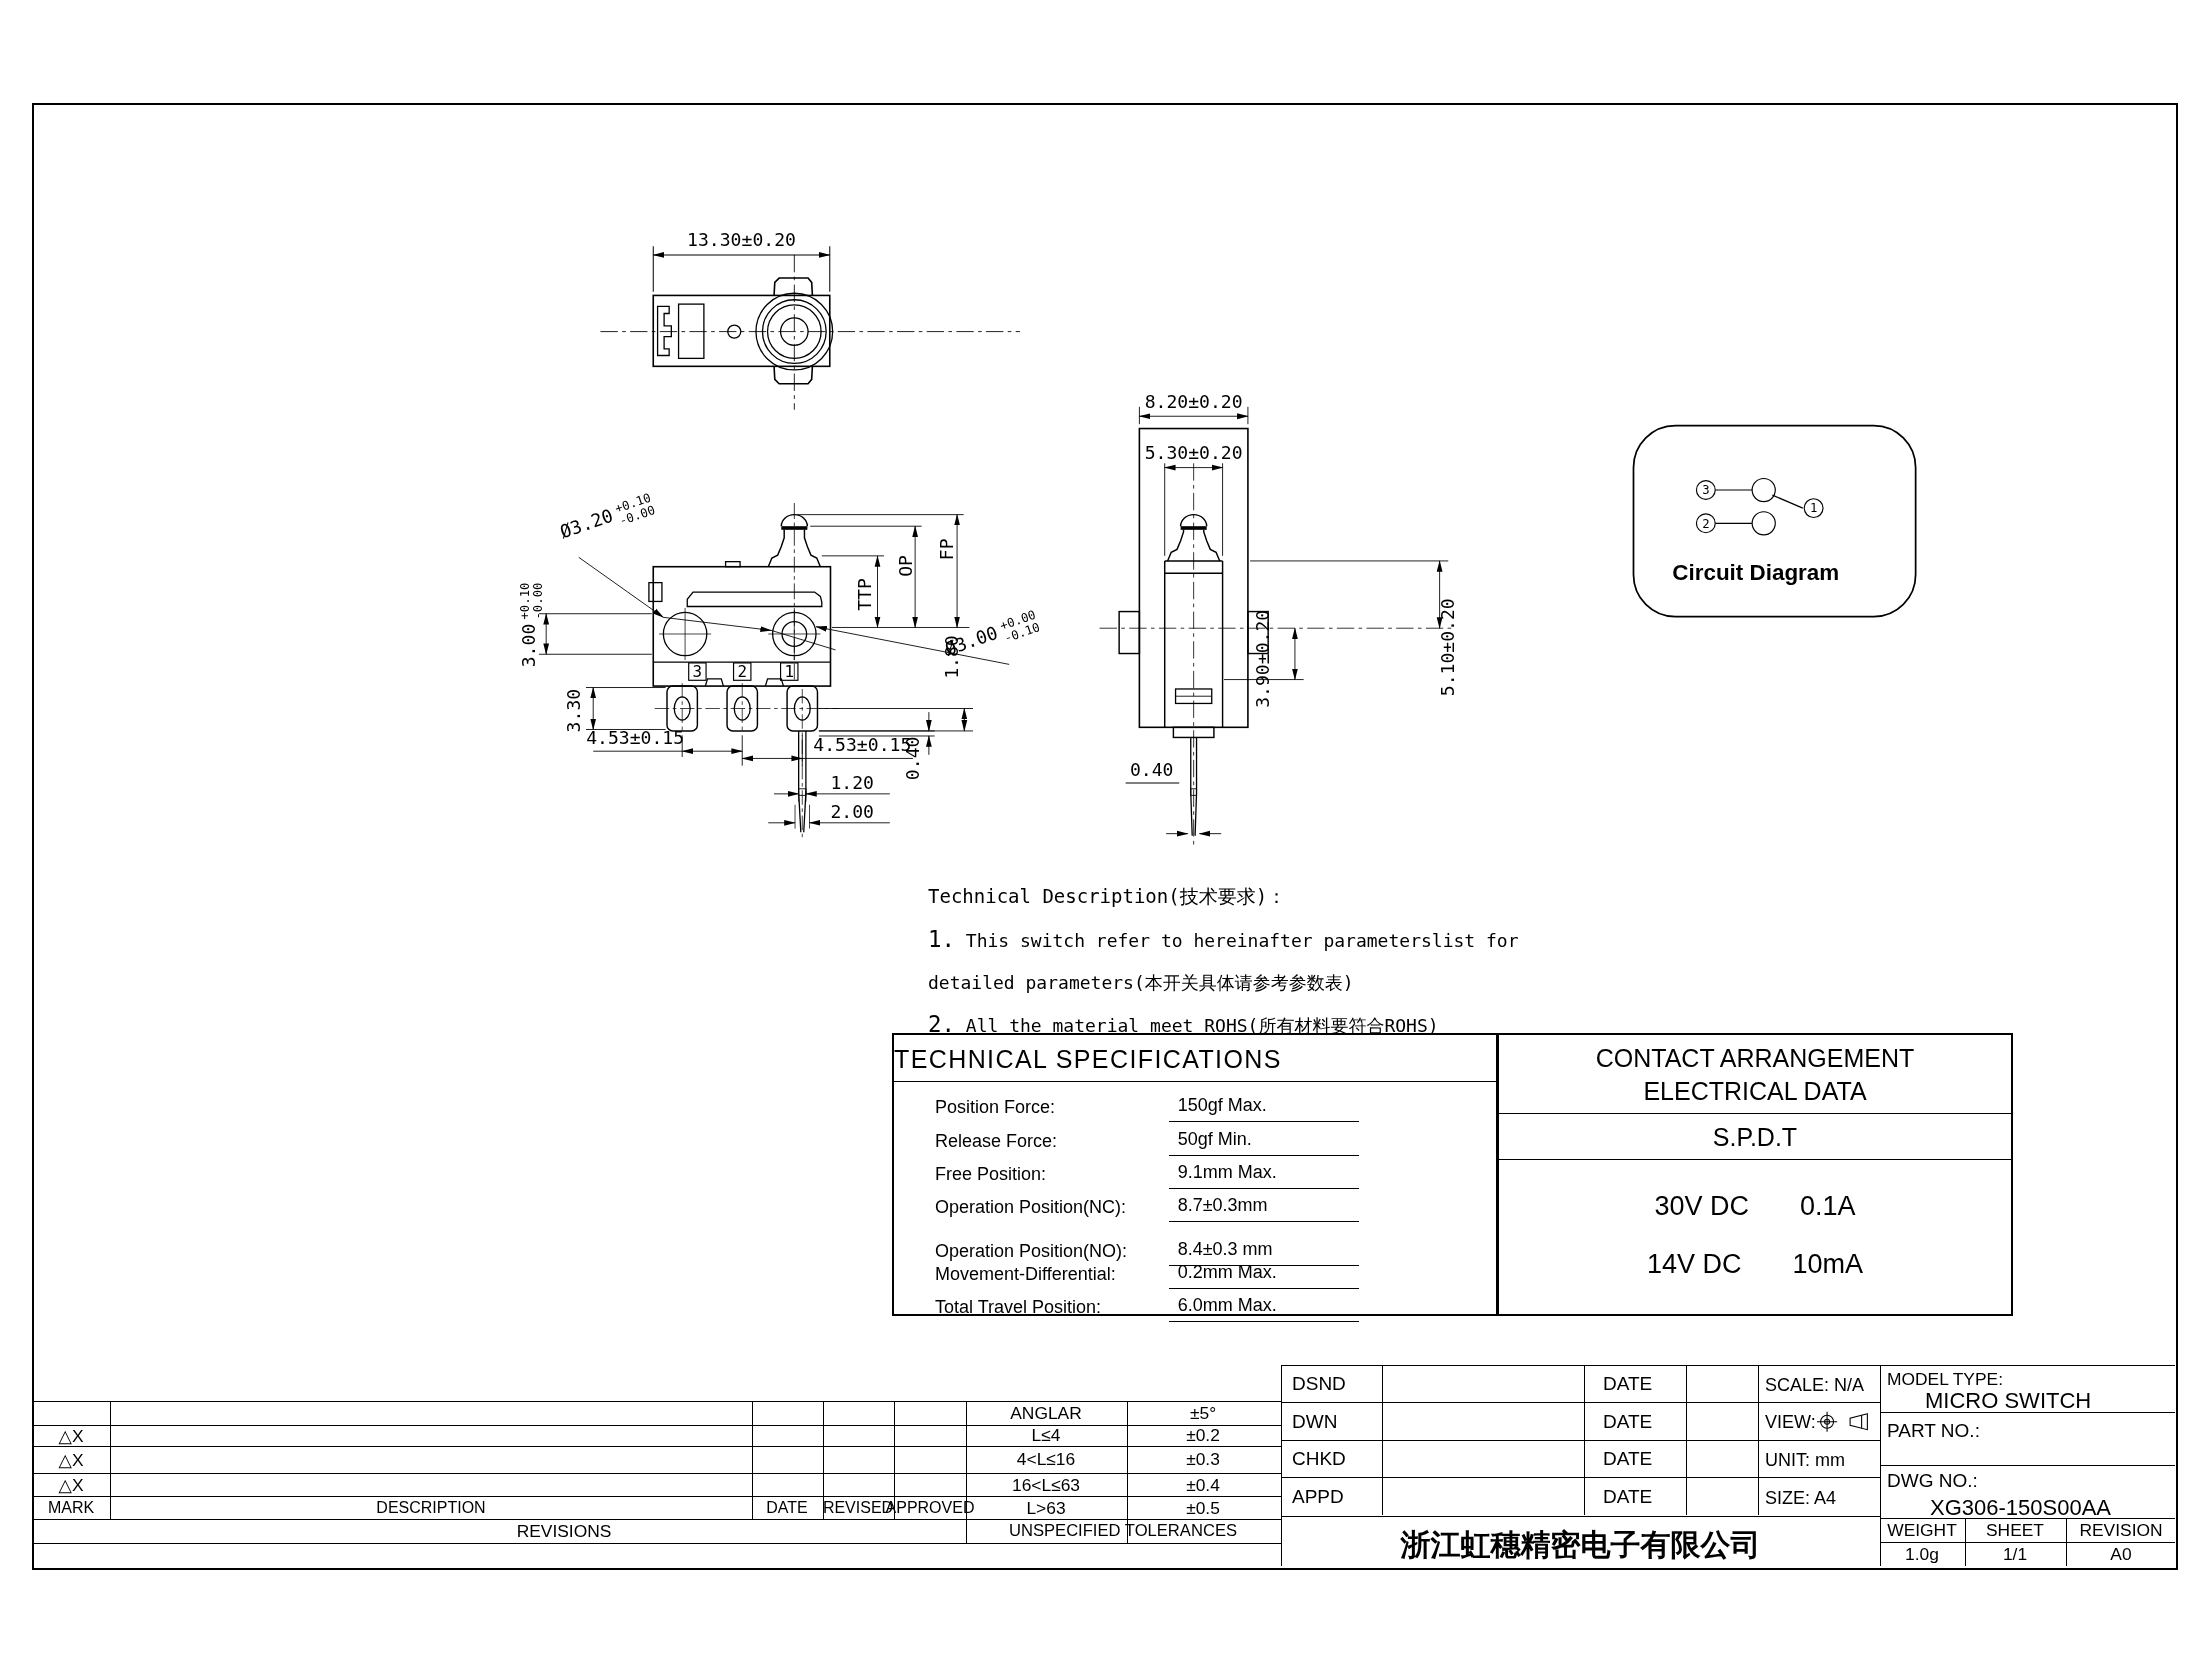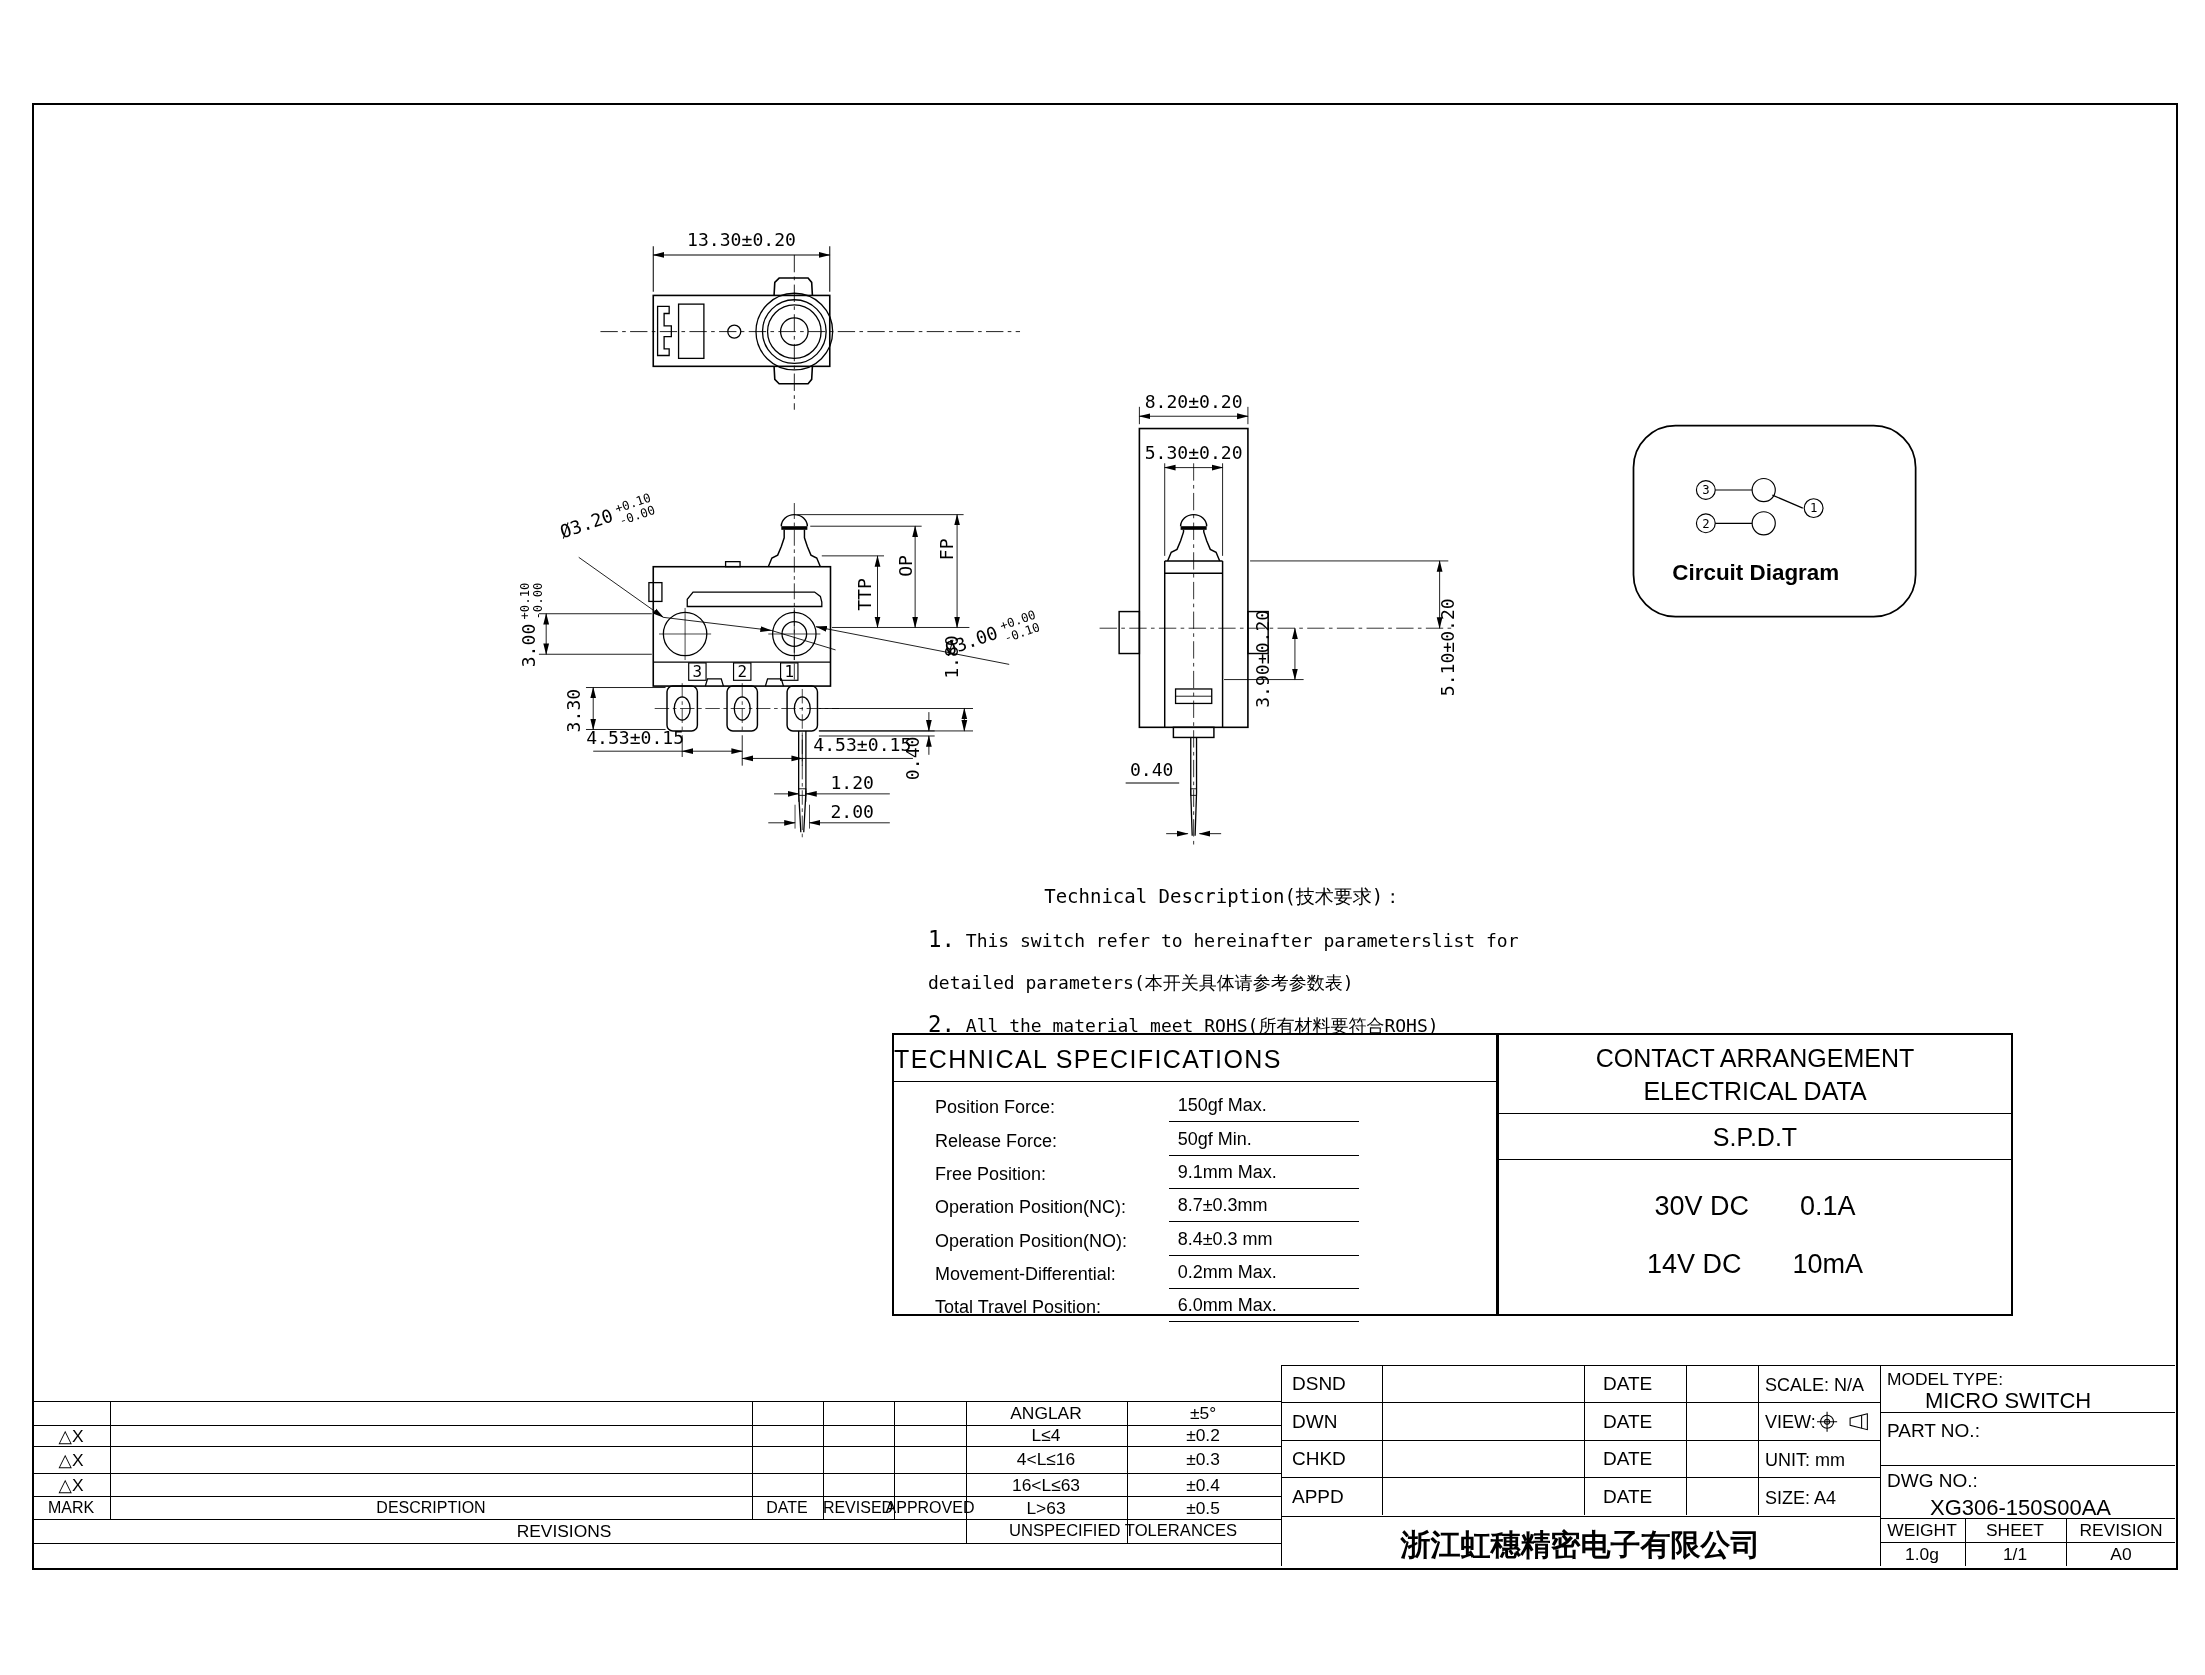--- a/index.html
+++ b/index.html
@@ -10,21 +10,21 @@
   .dimt{font-family:"DejaVu Sans Mono",monospace;font-size:25px;}
   .dims{font-family:"DejaVu Sans Mono",monospace;font-size:17px;}
   .termt{font-family:"DejaVu Sans Mono",monospace;font-size:22px;}
   .circt{font-family:"DejaVu Sans Mono",monospace;font-size:17px;}
   .cdtitle{font-family:"Liberation Sans",sans-serif;font-size:31px;font-weight:bold;}
   .hl{position:absolute;height:1.4px;background:#000;}
   .vl{position:absolute;width:1.4px;background:#000;}
   .txt{position:absolute;white-space:pre;}
   .cen{transform:translate(-50%,-50%);}
   .desc{position:absolute;left:928px;top:884px;font-family:"DejaVu Sans Mono",monospace;}
-  .desc .t0{font-size:19px;text-align:center;}
+  .desc .t0{font-size:19px;}
   .desc .item{margin-top:16px;font-size:18px;}
   .desc .no{font-size:22.4px;}
   .spec{position:absolute;left:892px;top:1033px;width:602px;height:279px;border:2.2px solid #000;}
   .spec-title{position:absolute;left:0;top:10px;width:100%;text-align:left;font-size:25px;letter-spacing:1.4px;}
   .spec-hr{position:absolute;left:0;top:46px;width:100%;height:1.4px;background:#000;}
   .spec-row{position:absolute;left:0;width:100%;height:33px;}
   .spec-label{position:absolute;left:41px;top:5.8px;font-size:18px;}
   .spec-value{position:absolute;left:275px;top:4.3px;width:181px;font-size:18px;border-bottom:1.4px solid #000;padding-bottom:4.3px;padding-left:8.7px;}
   .elec{position:absolute;left:1497px;top:1033px;width:512px;height:279px;border:2.2px solid #000;}
   .elec-title{position:absolute;left:0;top:7.2px;width:100%;text-align:center;font-size:25px;line-height:33px;}
@@ -253,21 +253,21 @@
         <span class="spec-value">50gf Min.</span>
       </div>
     <div class="spec-row" style="top:123px">
         <span class="spec-label">Free Position:</span>
         <span class="spec-value">9.1mm Max.</span>
       </div>
     <div class="spec-row" style="top:156px">
         <span class="spec-label">Operation Position(NC):</span>
         <span class="spec-value">8.7±0.3mm</span>
       </div>
-    <div class="spec-row" style="top:190px">
+    <div class="spec-row" style="top:200px">
         <span class="spec-label">Operation Position(NO):</span>
         <span class="spec-value">8.4±0.3 mm</span>
       </div>
     <div class="spec-row" style="top:223px">
         <span class="spec-label">Movement-Differential:</span>
         <span class="spec-value">0.2mm Max.</span>
       </div>
     <div class="spec-row" style="top:256px">
         <span class="spec-label">Total Travel Position:</span>
         <span class="spec-value">6.0mm Max.</span>

